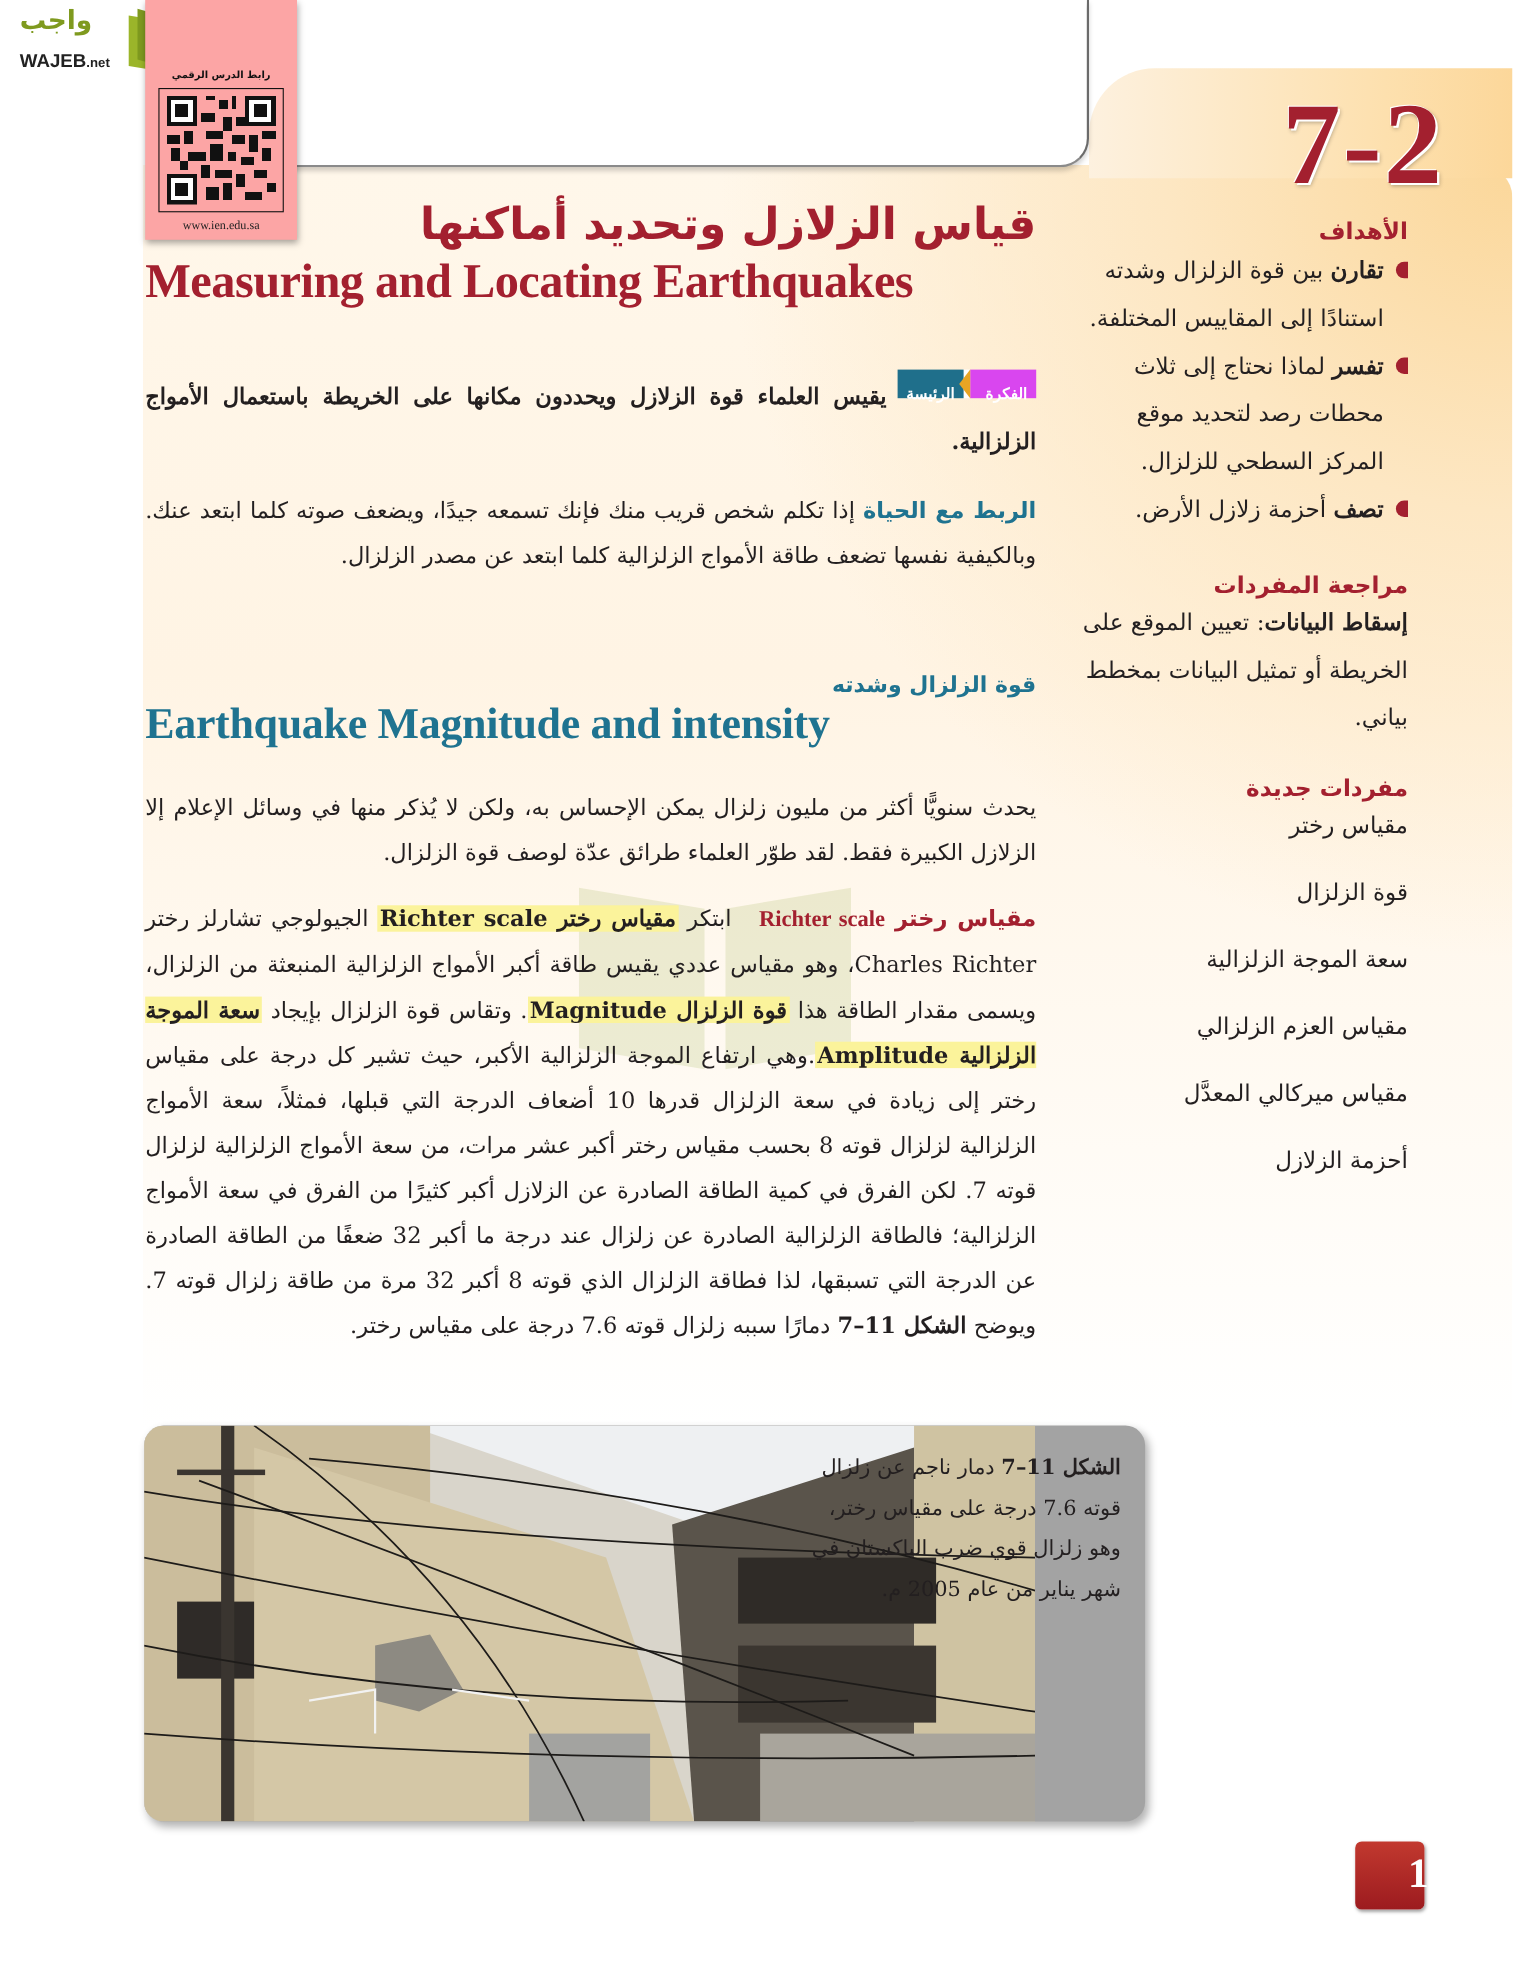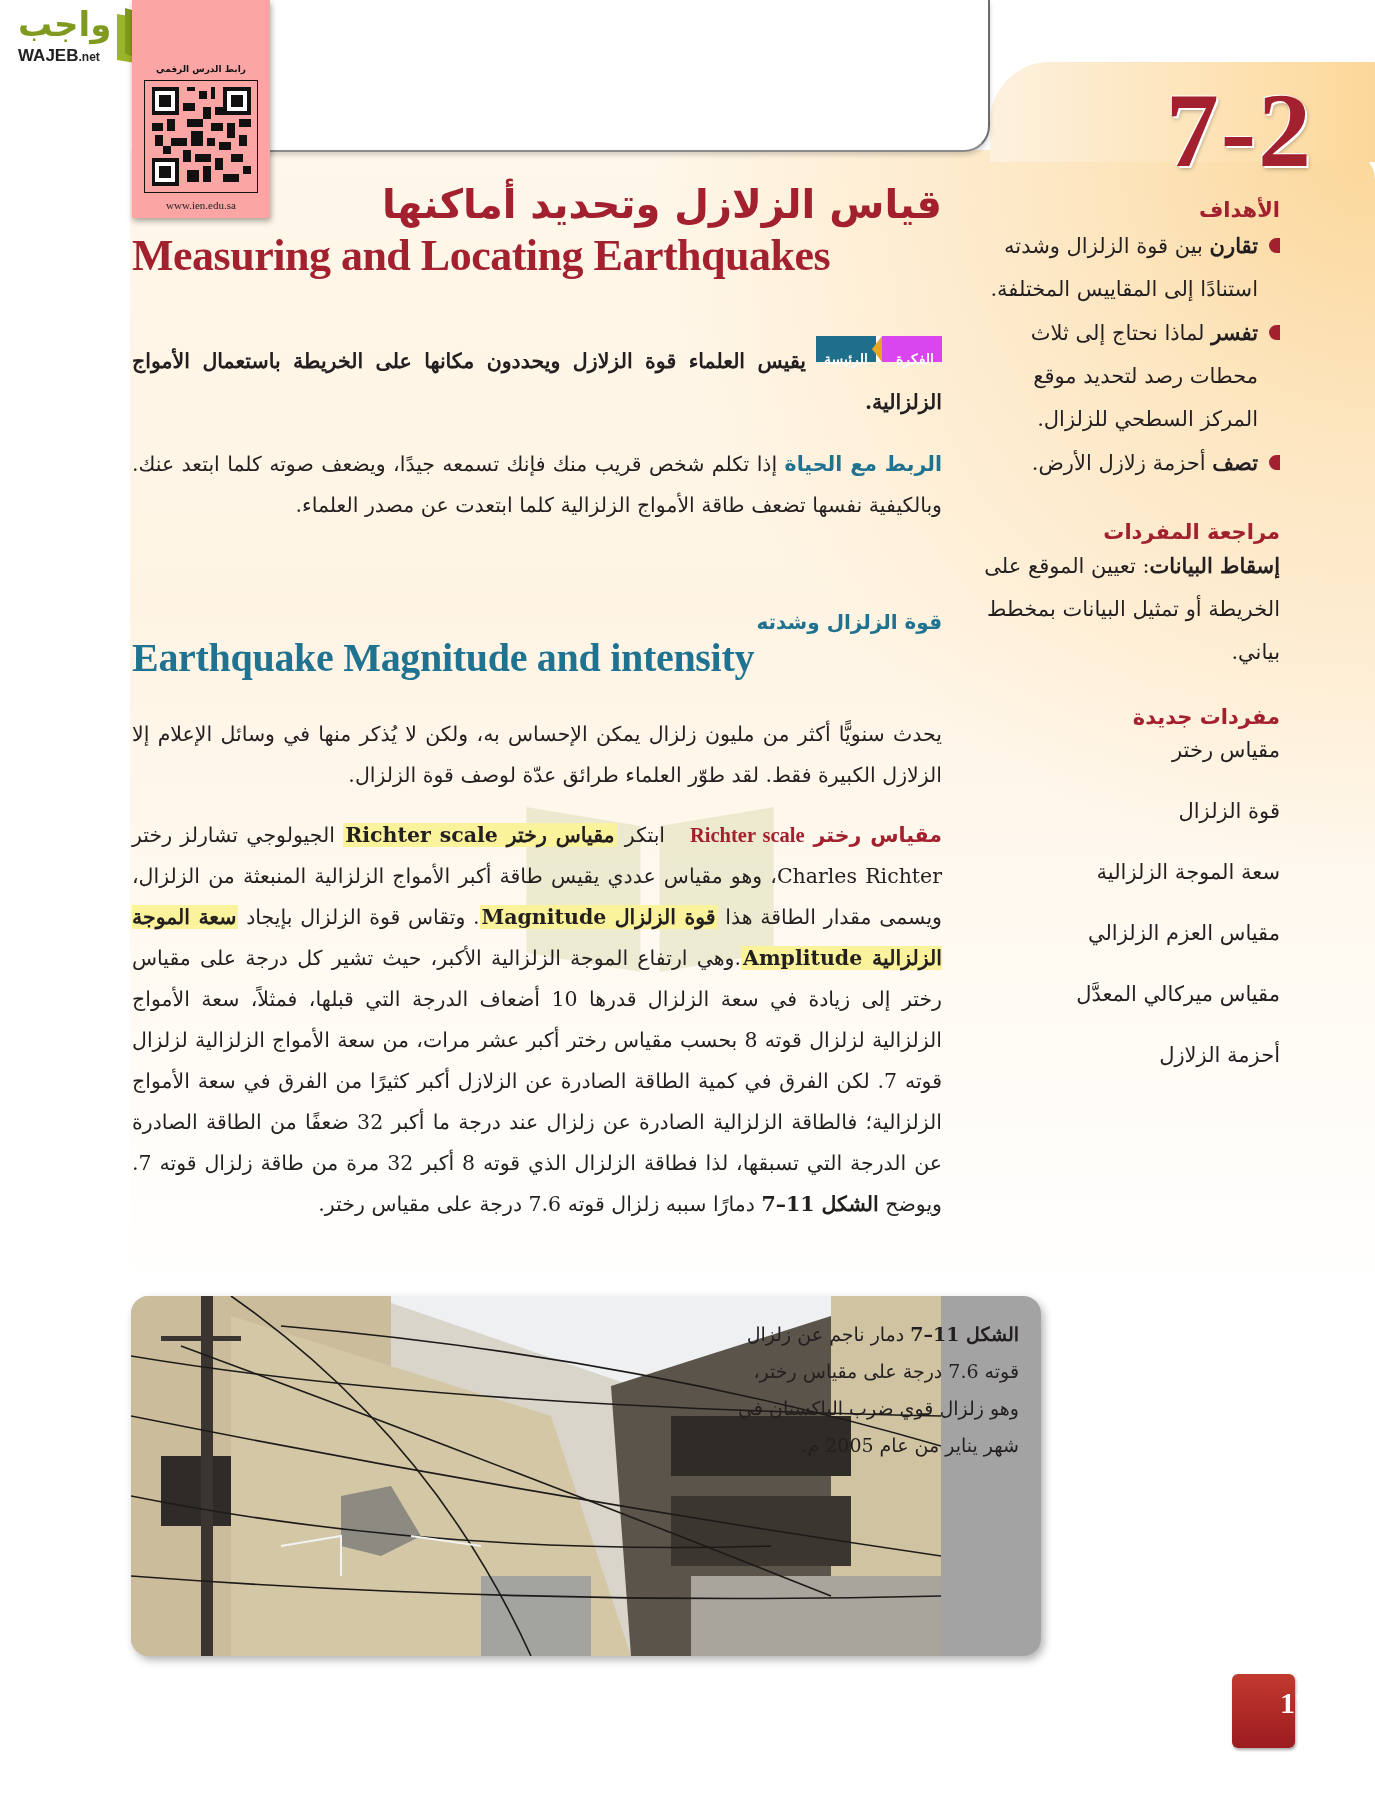--- a/index.html
+++ b/index.html
@@ -23,21 +23,21 @@
     box-shadow: 0 3px 5px rgba(0,0,0,0.18);
   }
   .top-fill {
     position: absolute; left: 990px; top: 62px; width: 385px; height: 100px;
     background: linear-gradient(90deg, #fdf1df 0%, #fde0ae 70%, #fcd79a 100%);
     border-top-left-radius: 60px;
   }
 
   
   .logo { position: absolute; left: 10px; top: 4px; width: 180px; height: 65px; }
-  .logo-ar { position: absolute; left: 8px; top: 0; font-family: "DejaVu Sans", sans-serif; font-weight: bold; font-size: 34px; color: #7f9a1f; direction: rtl; }
+  .logo-ar { position: absolute; left: 8px; top: 0; font-family: "DejaVu Sans", sans-serif; font-weight: bold; font-size: 24px; color: #7f9a1f; direction: rtl; }
   .logo-en { position: absolute; left: 8px; top: 42px; font-family: "Liberation Sans", sans-serif; font-weight: bold; font-size: 17px; color: #222; }
   .logo-en small { font-size: 12px; }
   .logo-book { position: absolute; left: 105px; top: 2px; width: 82px; height: 62px; }
   .qr-card {
     position: absolute; left: 132px; top: 0; width: 138px; height: 218px;
     background: #fca5a5; box-shadow: 1px 3px 6px rgba(0,0,0,0.35);
   }
   .qr-label { position: absolute; left: 0; right: 0; top: 64px; text-align: center; font-size: 9px; font-weight: bold; direction: rtl; color: #111; }
   .qr-box { position: absolute; left: 12px; top: 80px; width: 114px; height: 113px; border: 1.5px solid #111; padding: 6px; }
   .qr-box svg { width: 100%; height: 100%; display: block; }
@@ -93,24 +93,24 @@
     position: absolute; left: 131px; top: 1296px; width: 910px; height: 360px;
     background: #a3a3a3; border-radius: 18px;
     box-shadow: 3px 4px 8px rgba(0,0,0,0.3);
   }
   .photo { position: absolute; left: 0; top: 0; width: 810px; height: 360px; border-radius: 18px 0 0 18px; overflow: hidden; }
   .photo svg { width: 100%; height: 100%; display: block; }
   .caption { position: absolute; right: 22px; top: 20px; width: 295px; direction: rtl; text-align: right; font-family: "DejaVu Serif", serif; font-size: 19px; line-height: 37px; }
   .caption b { font-weight: bold; }
 
   .page-num {
-    position: absolute; left: 1232px; top: 1674px; width: 63px; height: 74px;
+    position: absolute; left: 1232px; top: 1674px; width: 63px; height: 62px;
     background: linear-gradient(180deg, #c2392f 0%, #9c1b1f 100%);
     border-radius: 6px; box-shadow: 1px 2px 3px rgba(0,0,0,0.35);
-    color: #fff; font-family: "Liberation Serif", serif; font-weight: bold; font-size: 30px;
+    color: #fff; font-family: "Liberation Serif", serif; font-weight: bold; font-size: 38px;
     text-align: center; line-height: 58px; padding-left: 48px;
   }
 </style>
 </head>
 <body>
 
 <div class="bg-warm"></div>
 <div class="top-fill"></div>
 <div class="white-tab"></div>
 
@@ -209,21 +209,21 @@
 
 <div class="main body-text" style="top:336px;">
   <span class="big-idea-badge">
     <span class="badge-a">الفكرة</span>
     <span class="badge-chev"></span>
     <span class="badge-b">الرئيسة</span>
   </span><span class="big-idea-text">يقيس العلماء قوة الزلازل ويحددون مكانها على الخريطة باستعمال الأمواج الزلزالية.</span>
 </div>
 
 <div class="main body-text" style="top:444px;">
-  <span class="teal-lead">الربط مع الحياة</span><span> إذا تكلم شخص قريب منك فإنك تسمعه جيدًا، ويضعف صوته كلما ابتعد عنك. وبالكيفية نفسها تضعف طاقة الأمواج الزلزالية كلما ابتعدت عن مصدر العلماء.</span>
+  <span class="teal-lead">الربط مع الحياة</span><span> إذا تكلم شخص قريب منك فإنك تسمعه جيدًا، ويضعف صوته كلما ابتعد عنك. وبالكيفية نفسها تضعف طاقة الأمواج الزلزالية كلما ابتعد عن مصدر الزلزال.</span>
 </div>
 
 <div class="main" style="top:610px;">
   <div class="sec-ar">قوة الزلزال وشدته</div>
   <div class="sec-en">Earthquake Magnitude and intensity</div>
 </div>
 
 <div class="main body-text" style="top:714px;">يحدث سنويًّا أكثر من مليون زلزال يمكن الإحساس به، ولكن لا يُذكر منها في وسائل الإعلام إلا الزلازل الكبيرة فقط. لقد طوّر العلماء طرائق عدّة لوصف قوة الزلزال.</div>
 
 <svg class="watermark" viewBox="0 0 82 62">

